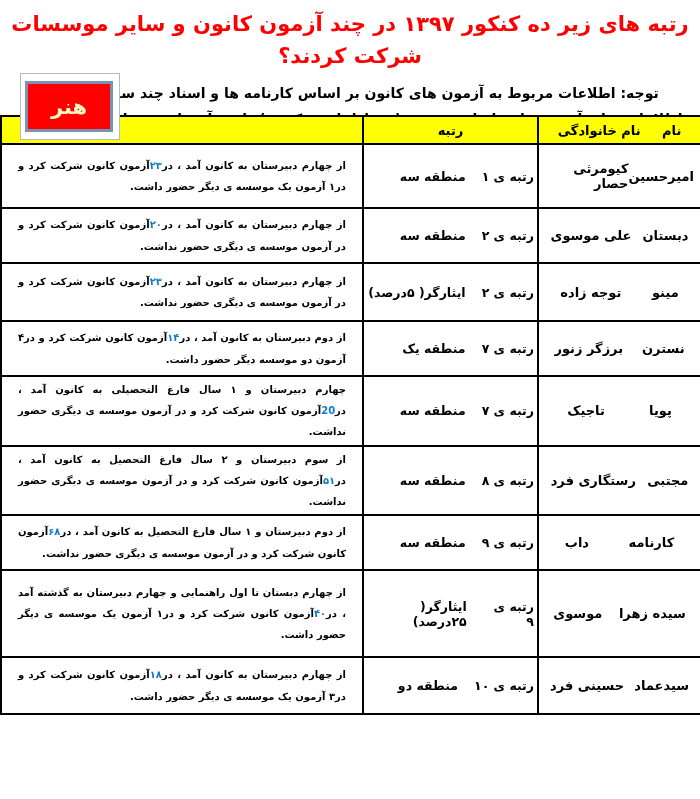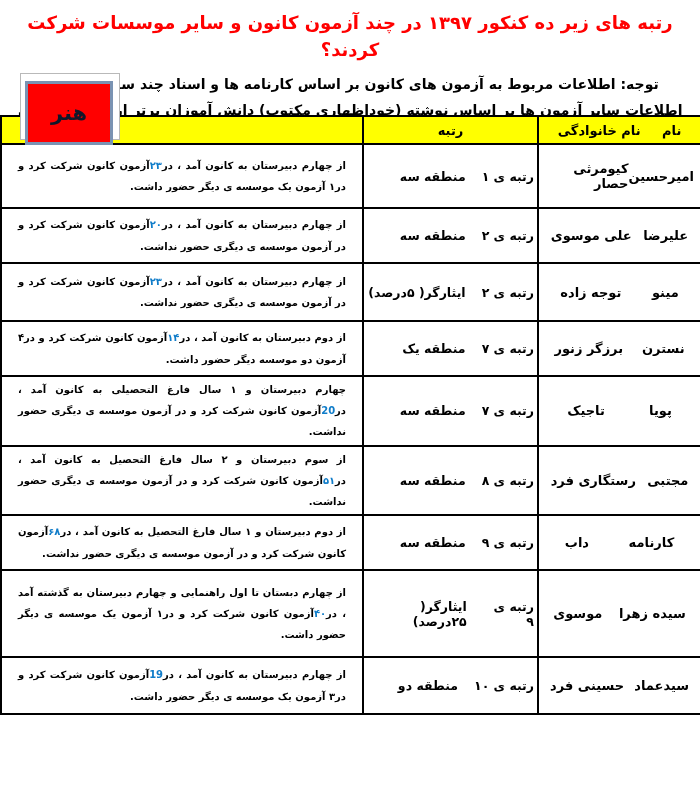--- a/index.html
+++ b/index.html
@@ -16,46 +16,46 @@
     position:relative;
     width:700px;height:799px;
     background:#fff;
     direction:rtl;
     font-family:"DejaVu Sans",sans-serif;
     font-weight:bold;
     overflow:hidden;
   }
   .title{
     color:var(--title-red,#f00);
-    font-size:18px;
+    font-size:21px;
     text-align:center;
     padding:9px 6px 0 6px;
     line-height:1.5;
   }
   .note{
     color:#000;
     font-size:14px;
     text-align:center;
     padding:9px 16px 0 16px;
     line-height:1.85;
   }
   
   .badge-outer{
     position:absolute;left:20px;top:73px;
     width:100px;height:67px;
     background:#fff;border:1px solid #b9b9b9;
     z-index:5;
   }
   .badge-red{
     position:absolute;left:4px;top:7px;
-    width:88px;height:64px;
+    width:88px;height:51px;
     background:var(--badge-red,#f00);
     border:3px solid var(--badge-border,#7a93b3);
     display:flex;align-items:center;justify-content:center;
-    color:#0f172a;font-size:21px;
+    color:#fef9c3;font-size:21px;
   }
   
   table{
     position:absolute;top:115px;left:0;
     width:700px;
     border-collapse:collapse;
     table-layout:fixed;
   }
   th,td{
     border:2px solid var(--table-border,#000);
@@ -142,21 +142,21 @@
               <span>رتبه ی ۱</span>
               <span>منطقه سه</span>
             </div>
       </td>
       <td class="desc-cell"><span>از چهارم دبیرستان به کانون آمد ، در</span><span class="num">۲۳</span><span>آزمون کانون شرکت کرد و در۱ آزمون یک موسسه ی دیگر حضور داشت.</span></td>
     </tr>
 
     <tr>
       <td class="name-cell">
         <div class="wrap">
-              <span>علیرضا</span>
+              <span>دبستان</span>
               <span>علی موسوی</span>
             </div>
       </td>
       <td class="rank-cell">
         <div class="wrap">
               <span>رتبه ی ۲</span>
               <span>منطقه سه</span>
             </div>
       </td>
       <td class="desc-cell"><span>از چهارم دبیرستان به کانون آمد ، در</span><span class="num">۲۰</span><span>آزمون کانون شرکت کرد و در آزمون موسسه ی دیگری حضور نداشت.</span></td>
@@ -264,19 +264,19 @@
               <span>سیدعماد</span>
               <span>حسینی فرد</span>
             </div>
       </td>
       <td class="rank-cell">
         <div class="wrap">
               <span>رتبه ی ۱۰</span>
               <span>منطقه دو</span>
             </div>
       </td>
-      <td class="desc-cell"><span>از چهارم دبیرستان به کانون آمد ، در</span><span class="num">19</span><span>آزمون کانون شرکت کرد و در۳ آزمون یک موسسه ی دیگر حضور داشت.</span></td>
+      <td class="desc-cell"><span>از چهارم دبیرستان به کانون آمد ، در</span><span class="num">۱۸</span><span>آزمون کانون شرکت کرد و در۳ آزمون یک موسسه ی دیگر حضور داشت.</span></td>
     </tr>
 
   </tbody>
   </table>
 
 </div>
 
 </body></html>

